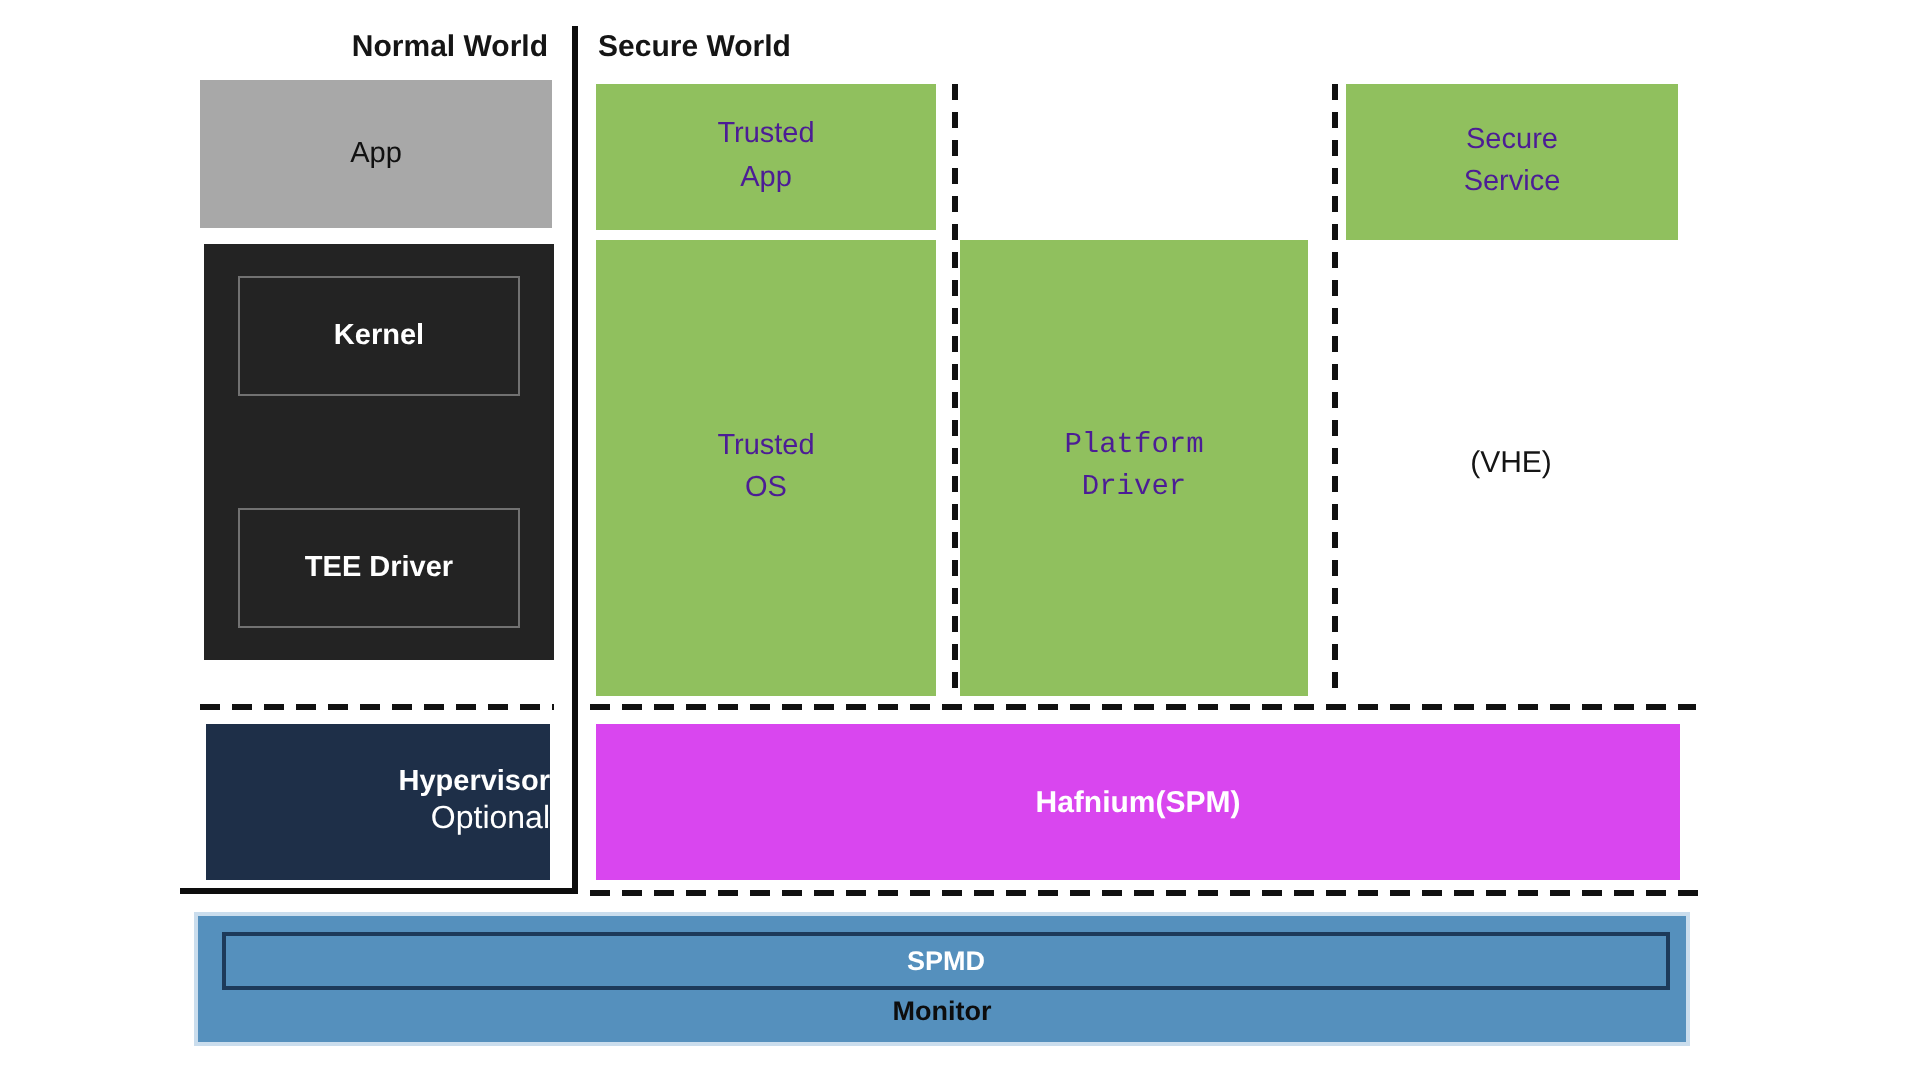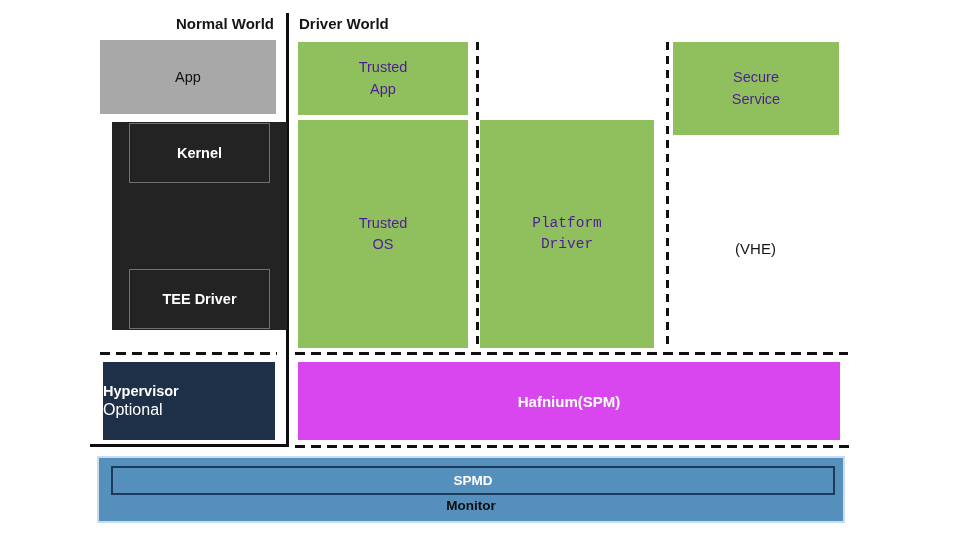--- a/index.html
+++ b/index.html
@@ -16,50 +16,50 @@
   .label-normal{left:100px;top:15px;width:174px;text-align:right;}
   .label-secure{left:299px;top:15px;width:200px;text-align:left;}
 
   
   .v-divider{left:286px;top:13px;width:3px;height:434px;background:#0d0d0d;}
   .h-bottomline{left:90px;top:444px;width:199px;height:3px;background:#0d0d0d;}
 
   
   .app-box{left:100px;top:40px;width:176px;height:74px;background:#a8a8a8;font-size:14.5px;color:#111;}
   .kernel-group{
-    left:112px;top:122px;width:175px;height:208px;background:#232323;
-    display:flex;flex-direction:column;justify-content:space-between;padding:1px 17px;
+    left:102px;top:122px;width:175px;height:208px;background:#232323;
+    display:flex;flex-direction:column;justify-content:space-between;padding:16px 17px;
   }
   .kernel-item{
     height:58px;border:1px solid #717171;color:#ffffff;font-weight:bold;font-size:14.5px;
     display:flex;align-items:center;justify-content:center;
   }
   .hypervisor-box{
     left:103px;top:362px;width:172px;height:78px;background:#1e2f48;color:#fff;
-    display:flex;flex-direction:column;align-items:flex-start;justify-content:center;
+    display:flex;flex-direction:column;align-items:flex-end;justify-content:center;
   }
   .hyp-title{font-size:14.5px;font-weight:bold;}
   .hyp-note{font-size:16px;margin-top:2px;}
 
   
   .h-dash{height:3px;background:repeating-linear-gradient(90deg,#111 0 10px,transparent 10px 16px);}
   .dash-normal{left:100px;top:352px;width:177px;}
   .dash-secure-top{left:295px;top:352px;width:553px;}
   .dash-secure-bottom{left:295px;top:445px;width:555px;}
   .v-dash{width:3px;background:repeating-linear-gradient(180deg,#111 0 8px,transparent 8px 14px);}
   .vdash-1{left:476px;top:42px;height:308px;}
   .vdash-2{left:666px;top:42px;height:308px;}
 
   
   .green{background:#90c05e;color:#4c1d95;font-size:14.5px;}
   .trusted-app{left:298px;top:42px;width:170px;height:73px;}
   .trusted-os{left:298px;top:120px;width:170px;height:228px;}
   .platform-driver{left:480px;top:120px;width:174px;height:228px;font-family:Liberation Mono, monospace;}
-  .secure-service{left:673px;top:42px;width:166px;height:93px;}
-  .vhe-label{left:667px;top:223px;width:177px;text-align:center;font-size:15px;color:#151515;margin-top:17px;}
+  .secure-service{left:673px;top:42px;width:166px;height:78px;}
+  .vhe-label{left:667px;top:223px;width:177px;text-align:center;font-size:15px;color:#151515;}
 
   
   .hafnium-bar{left:298px;top:362px;width:542px;height:78px;background:#d946ef;color:#fff;font-weight:bold;font-size:15px;}
 
   
   .monitor-bar{left:97px;top:456px;width:748px;height:67px;background:#5590bd;border:2px solid #cadded;}
   .spmd-box{
     position:absolute;left:12px;top:8px;width:720px;height:25px;border:2px solid #1d3a5a;
     display:flex;align-items:center;justify-content:center;color:#fff;font-weight:bold;font-size:13.5px;
   }
@@ -68,21 +68,21 @@
     color:#0d0d0d;font-weight:bold;font-size:13.5px;
   }
 </style>
 </head>
 <body>
 
 <div class="canvas">
 
   <div class="abs world-label label-normal">Normal World</div>
   <div class="abs v-divider"></div>
-  <div class="abs world-label label-secure">Driver World</div>
+  <div class="abs world-label label-secure">Secure World</div>
 
   <div class="abs centered app-box">App</div>
 
   <div class="abs kernel-group">
     <div class="kernel-item">Kernel</div>
     <div class="kernel-item">TEE Driver</div>
   </div>
 
   <div class="abs h-dash dash-normal"></div>
 

